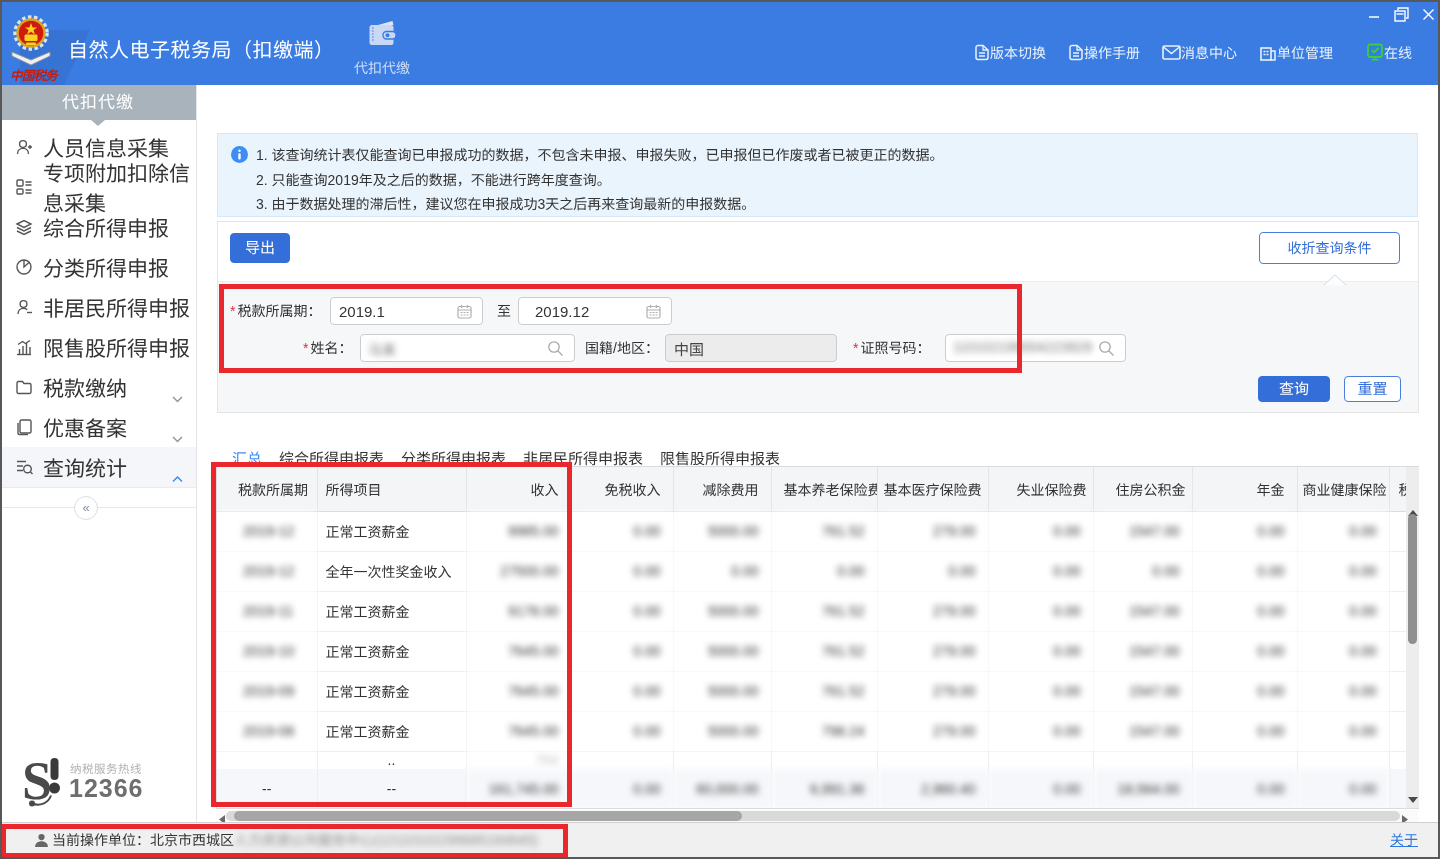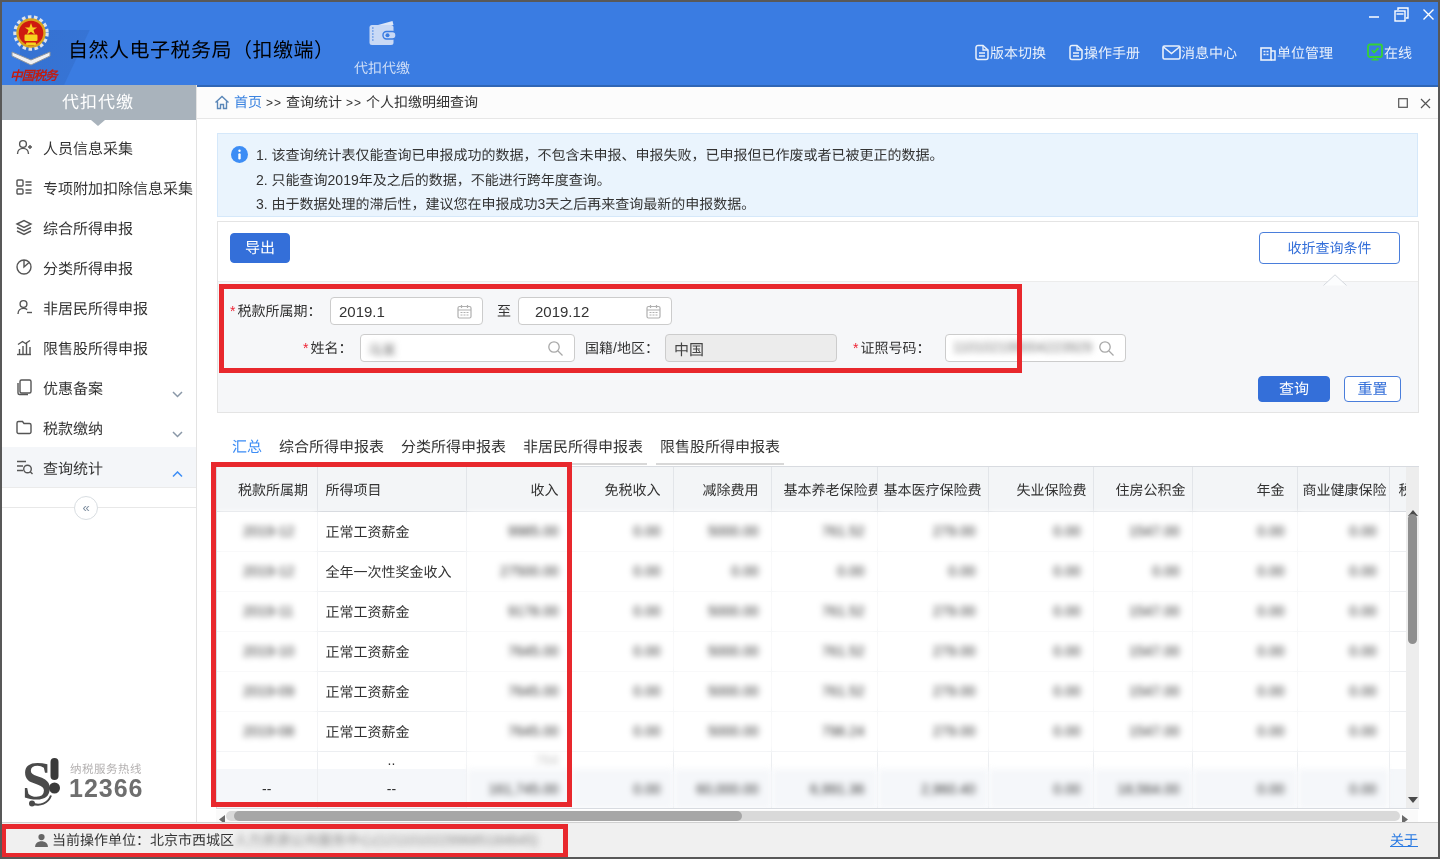--- a/index.html
+++ b/index.html
@@ -3,34 +3,34 @@
 <meta charset="utf-8">
 <style>
 * { margin:0; padding:0; box-sizing:border-box; }
 html,body { width:1440px; height:859px; overflow:hidden; }
 body { font-family:"Liberation Sans", sans-serif; font-size:14px; color:#333; background:#fff; position:relative; }
 .win { position:absolute; inset:0; }
 .winborder { position:absolute; inset:0; border:2px solid #585858; z-index:99; pointer-events:none; }
 
 .hdr { position:absolute; left:0; right:0; top:0; height:85px; background:#3a7ce2; }
 .hdr .logo { position:absolute; left:5px; top:6px; }
-.hdr .title { position:absolute; left:68px; top:34px; font-size:20px; color:#000000; letter-spacing:0.5px; }
+.hdr .title { position:absolute; left:68px; top:34px; font-size:20px; color:#ffffff; letter-spacing:0.5px; }
 .hnav { position:absolute; left:344px; top:0; width:76px; height:83px; text-align:center; }
 .hnav .ic { margin-top:20px; }
 .hnav .tx { color:#cfdef7; font-size:14px; margin-top:7px; }
 .hmenu { position:absolute; right:28px; top:42px; display:flex; gap:22px; align-items:center; color:#eaf1fb; font-size:14px; }
 .hmenu .it { display:flex; align-items:center; gap:0; }
 .winctl { position:absolute; right:5px; top:7px; display:flex; gap:13px; align-items:center; }
 .winctl span { width:14px; text-align:center; }
 
 .side { position:absolute; left:0; top:85px; width:197px; bottom:37px; background:#fff; border-right:1px solid #e3e3e3; }
 .side-head { position:relative; height:35px; background:#a9b3bc; color:#fff; font-size:17px; text-align:center; line-height:35px; letter-spacing:1px; }
 .side-head:after { content:""; position:absolute; left:50%; bottom:-6px; margin-left:-7px; border-left:7px solid transparent; border-right:7px solid transparent; border-top:6px solid #a9b3bc; }
 .menu { margin-top:7px; }
-.mi { position:relative; height:40px; display:flex; align-items:center; padding-left:15px; color:#333; font-size:15px; }
+.mi { position:relative; height:40px; display:flex; align-items:center; padding-left:15px; color:#333; font-size:21px; }
 .mi svg { width:18px; height:18px; margin-right:10px; flex:none; }
 .mi .chev { position:absolute; right:13px; top:17px; }
 .mi .chev svg { width:11px; height:7px; margin:0; }
 .sub { position:relative; padding-top:2px; }
 .sub .si { height:30px; line-height:30px; padding-left:47px; font-size:14px; color:#333; position:relative; }
 .sub .si.on { color:#3d8df5; }
 .sub:before { content:""; position:absolute; left:22px; top:0; height:46px; border-left:1px dotted #a5c8ec; }
 .sub .si:before { content:""; position:absolute; left:23px; top:15px; width:13px; border-top:1px dotted #a5c8ec; }
 .subline { border-top:1px solid #ebebeb; }
 .collapse { position:relative; border-top:1px solid #e8e8e8; margin-top:19px; }
@@ -56,21 +56,21 @@
 .frow { position:absolute; height:28px; line-height:28px; }
 .flabel { color:#333; font-size:14px; }
 .red { color:#e23; margin-right:2px; }
 input.fi { height:28px; border:1px solid #ccc; border-radius:4px; font-family:inherit; font-size:15px; color:#333; padding:0 8px; background:#fff; outline:none; vertical-align:top; }
 .fi.dis { background:#ececec; border-color:#ccc; color:#444; }
 .ical { position:absolute; width:15px; height:15px; top:7px; }
 .isearch { position:absolute; width:17px; height:17px; top:6px; }
 #qBtn { position:absolute; right:88px; bottom:10px; width:72px; height:26px; line-height:24px; font-size:15px; }
 #rBtn { position:absolute; right:17px; bottom:10px; width:57px; height:26px; line-height:24px; font-size:15px; }
 
-.tabs { position:absolute; left:31px; top:316px; display:flex; gap:9px; }
+.tabs { position:absolute; left:31px; top:328px; display:flex; gap:9px; }
 .tab { font-size:15px; color:#333; padding:0 4px 7px 4px; border-bottom:2px solid #d8d8d8; }
 .tab.on { color:#3d8df5; border-bottom-color:#3d8df5; }
 
 .tblwrap { position:absolute; left:19px; top:347px; width:1203px; height:343px; border:1px solid #d8dbe0; background:#fff; overflow:hidden; }
 table.t { border-collapse:collapse; table-layout:fixed; width:1190px; font-size:14px; }
 table.t th { background:#f3f5f7; font-weight:normal; color:#333; height:44px; border-right:1px solid #e2e5e9; border-bottom:1px solid #d8dbe0; padding:0 12px; white-space:nowrap; overflow:hidden; }
 table.t td { background:#fff; height:40px; border-right:1px solid #eceef1; border-bottom:1px solid #eceef1; padding:0 12px; white-space:nowrap; overflow:hidden; color:#333; }
 table.t .num { text-align:right; }
 table.t tr.sum td { background:#f5f7fa; }
 table.t tr.cut td { height:18px; border-bottom:none; }
@@ -197,28 +197,28 @@
             <circle cx="8.5" cy="6" r="3.4"></circle>
             <path d="M3 16 c0-3.6 2.5-5.6 5.5-5.6 1.4 0 2.7.4 3.7 1.2"></path>
             <path d="M12 14.5 h5"></path>
           </svg>非居民所得申报</div>
     <div class="mi"><svg viewBox="0 0 18 18" fill="none" stroke="#555" stroke-width="1.4">
             <path d="M2 16.5 h14"></path>
             <path d="M4.5 16 V11 M8 16 V8 M11.5 16 V5 M15 16 V9"></path>
             <path d="M3 6.5 l4.5-3 3 2 4.5-3"></path>
           </svg>限售股所得申报</div>
     <div class="mi"><svg viewBox="0 0 18 18" fill="none" stroke="#555" stroke-width="1.4">
+            <path d="M2 5 a1.5 1.5 0 0 1 1.5-1.5 h4 l1.5 2 h5.5 a1.5 1.5 0 0 1 1.5 1.5 v7 a1.5 1.5 0 0 1-1.5 1.5 h-11 A1.5 1.5 0 0 1 2 14 Z"></path>
+          </svg>税款缴纳<span class="chev"><svg width="11" height="7" viewBox="0 0 11 7" fill="none" stroke="#8a98a8" stroke-width="1.5">
+              <path d="M1 1 L5.5 5.5 L10 1"></path>
+            </svg></span></div>
+    <div class="mi"><svg viewBox="0 0 18 18" fill="none" stroke="#555" stroke-width="1.4">
             <rect x="5" y="2" width="11" height="13" rx="1.5"></rect>
             <path d="M3 5 v10 a1.5 1.5 0 0 0 1.5 1.5 H13"></path>
           </svg>优惠备案<span class="chev"><svg width="11" height="7" viewBox="0 0 11 7" fill="none" stroke="#8a98a8" stroke-width="1.5">
-              <path d="M1 1 L5.5 5.5 L10 1"></path>
-            </svg></span></div>
-    <div class="mi"><svg viewBox="0 0 18 18" fill="none" stroke="#555" stroke-width="1.4">
-            <path d="M2 5 a1.5 1.5 0 0 1 1.5-1.5 h4 l1.5 2 h5.5 a1.5 1.5 0 0 1 1.5 1.5 v7 a1.5 1.5 0 0 1-1.5 1.5 h-11 A1.5 1.5 0 0 1 2 14 Z"></path>
-          </svg>税款缴纳<span class="chev"><svg width="11" height="7" viewBox="0 0 11 7" fill="none" stroke="#8a98a8" stroke-width="1.5">
               <path d="M1 1 L5.5 5.5 L10 1"></path>
             </svg></span></div>
     <div class="mi" style="background:#f4f6f9;"><svg viewBox="0 0 18 18" fill="none" stroke="#555" stroke-width="1.4">
             <path d="M2 3.5 h9 M2 8 h6 M2 12.5 h6"></path>
             <circle cx="12.5" cy="11" r="3.8"></circle>
             <path d="M15.3 13.8 L17.5 16"></path>
           </svg>查询统计<span class="chev"><svg width="11" height="7" viewBox="0 0 11 7" fill="none" stroke="#3d8df5" stroke-width="1.5">
               <path d="M1 5.5 L5.5 1 L10 5.5"></path>
             </svg></span></div>
     <div class="subline"></div>
@@ -233,33 +233,20 @@
       <circle cx="32.5" cy="38" r="5.5" fill="#3a3a3a"></circle>
       <circle cx="10" cy="53.5" r="3" fill="#4a4a4a"></circle>
       <path d="M10 53.5 c8 3 16 0 19-8" fill="none" stroke="#4a4a4a" stroke-width="2"></path>
       <text x="48" y="23" font-size="11.5" fill="#b3b0b0" letter-spacing="0.5">纳税服务热线</text>
       <text x="47" y="47" font-size="25" font-weight="bold" fill="#6e6e6e" letter-spacing="1">12366</text>
     </svg>
   </div>
 </div>
 
 <div class="main">
-  <div class="crumb">
-    <svg style="vertical-align:-3px;margin-right:4px;" width="16" height="15" viewBox="0 0 16 15" fill="none" stroke="#5a87b8" stroke-width="1.4">
-          <path d="M1.5 7.5 L8 1.5 L14.5 7.5 M3.5 6.5 V13.5 H6.5 V9.5 H9.5 V13.5 H12.5 V6.5"></path>
-        </svg><a href="#">首页</a><span class="sep">&gt;&gt;</span>查询统计<span class="sep">&gt;&gt;</span>个人扣缴明细查询
-    <span class="crumbctl">
-      <svg width="10" height="10" viewBox="0 0 10 10">
-            <rect x="0.7" y="0.7" width="8.6" height="8.6" fill="none" stroke="#555" stroke-width="1.2"></rect>
-          </svg>
-      <svg width="11" height="11" viewBox="0 0 11 11">
-            <path d="M1 1 L10 10 M10 1 L1 10" stroke="#555" stroke-width="1.2"></path>
-          </svg>
-    </span>
-  </div>
   <div class="content">
     <div class="infobox">
       <div class="iico"><svg width="17" height="17" viewBox="0 0 17 17">
               <circle cx="8.5" cy="8.5" r="8.5" fill="#3d8df5"></circle>
               <rect x="7.3" y="3.6" width="2.4" height="2.4" rx="1.2" fill="#fff"></rect>
               <rect x="7.3" y="7.2" width="2.4" height="6.2" rx="1.2" fill="#fff"></rect>
             </svg></div>
       <li>1. 该查询统计表仅能查询已申报成功的数据，不包含未申报、申报失败，已申报但已作废或者已被更正的数据。</li>
       <li>2. 只能查询2019年及之后的数据，不能进行跨年度查询。</li>
       <li>3. 由于数据处理的滞后性，建议您在申报成功3天之后再来查询最新的申报数据。</li>

